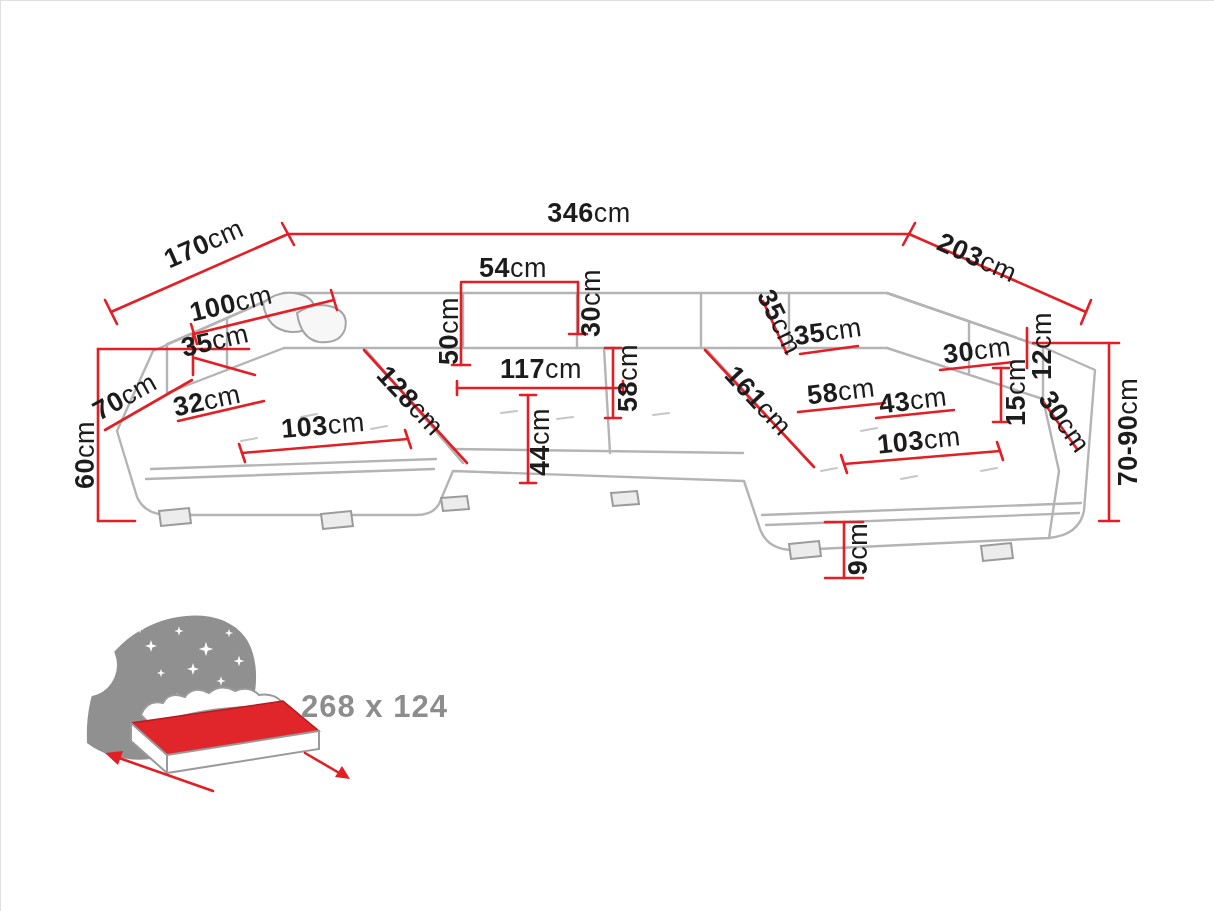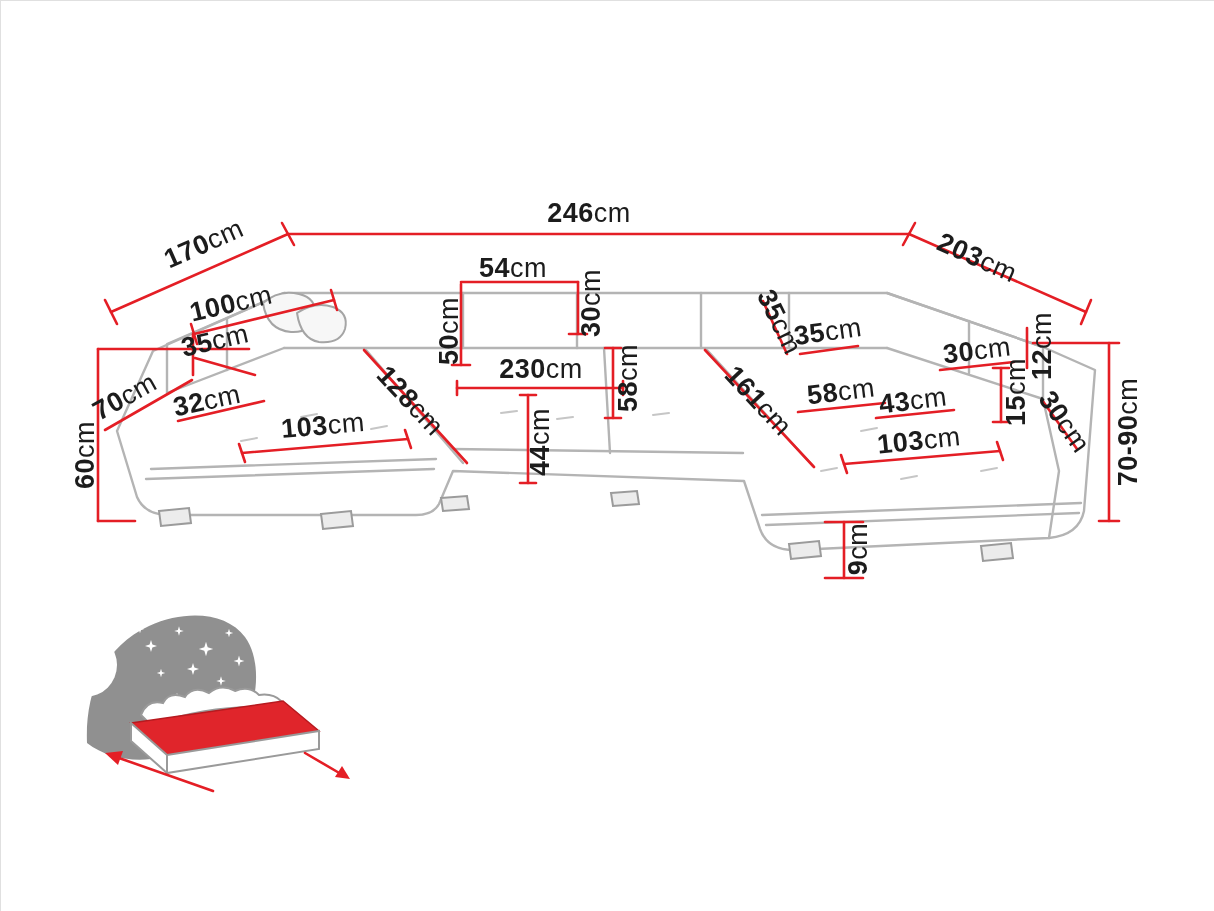--- a/index.html
+++ b/index.html
@@ -178,43 +178,44 @@
       <path fill="#ffffff" stroke="#9a9a9a" stroke-width="2" d="M130,722 L166,754 L166,772 L130,740 Z"></path>
       <g stroke="#e41e25" stroke-width="2.6" fill="#e41e25" stroke-linecap="round">
         <path d="M212,790 L118,757" fill="none"></path>
         <path d="M104,752 L122,750 L117,764 Z" stroke="none"></path>
         <path d="M304,752 L340,773" fill="none"></path>
         <path d="M349,778 L334,776 L341,765 Z" stroke="none"></path>
       </g>
     </g>
   </svg>
 
-  <div class="dim" style="left:588px;top:212px;--r:0deg"><span class="v">246</span><span class="unit">cm</span></div>
+  <div class="dim" style="left:588px;top:212px;--r:0deg"><span class="v">346</span><span class="unit">cm</span></div>
   <div class="dim" style="left:203px;top:243px;--r:-24deg"><span class="v">170</span><span class="unit">cm</span></div>
   <div class="dim" style="left:976px;top:257px;--r:24deg"><span class="v">203</span><span class="unit">cm</span></div>
   <div class="dim" style="left:230px;top:303px;--r:-13deg"><span class="v">100</span><span class="unit">cm</span></div>
   <div class="dim" style="left:214px;top:340px;--r:-13deg"><span class="v">35</span><span class="unit">cm</span></div>
   <div class="dim" style="left:512px;top:267px;--r:0deg"><span class="v">54</span><span class="unit">cm</span></div>
   <div class="dim" style="left:590px;top:302px;--r:-90deg"><span class="v">30</span><span class="unit">cm</span></div>
   <div class="dim" style="left:448px;top:330px;--r:-90deg"><span class="v">50</span><span class="unit">cm</span></div>
-  <div class="dim" style="left:540px;top:368px;--r:0deg"><span class="v">230</span><span class="unit">cm</span></div>
+  <div class="dim" style="left:540px;top:368px;--r:0deg"><span class="v">117</span><span class="unit">cm</span></div>
   <div class="dim" style="left:627px;top:377px;--r:-90deg"><span class="v">58</span><span class="unit">cm</span></div>
   <div class="dim" style="left:539px;top:441px;--r:-90deg"><span class="v">44</span><span class="unit">cm</span></div>
   <div class="dim" style="left:409px;top:400px;--r:47deg"><span class="v">128</span><span class="unit">cm</span></div>
   <div class="dim" style="left:206px;top:400px;--r:-12deg"><span class="v">32</span><span class="unit">cm</span></div>
   <div class="dim" style="left:322px;top:425px;--r:-5deg"><span class="v">103</span><span class="unit">cm</span></div>
   <div class="dim" style="left:124px;top:396px;--r:-29deg"><span class="v">70</span><span class="unit">cm</span></div>
   <div class="dim" style="left:84px;top:454px;--r:-90deg"><span class="v">60</span><span class="unit">cm</span></div>
   <div class="dim" style="left:757px;top:400px;--r:47deg"><span class="v">161</span><span class="unit">cm</span></div>
   <div class="dim" style="left:778px;top:321px;--r:64deg"><span class="v">35</span><span class="unit">cm</span></div>
   <div class="dim" style="left:827px;top:331px;--r:-8deg"><span class="v">35</span><span class="unit">cm</span></div>
   <div class="dim" style="left:840px;top:391px;--r:-7deg"><span class="v">58</span><span class="unit">cm</span></div>
   <div class="dim" style="left:976px;top:350px;--r:-7deg"><span class="v">30</span><span class="unit">cm</span></div>
   <div class="dim" style="left:1015px;top:391px;--r:-90deg"><span class="v">15</span><span class="unit">cm</span></div>
   <div class="dim" style="left:1041px;top:345px;--r:-90deg"><span class="v">12</span><span class="unit">cm</span></div>
   <div class="dim" style="left:912px;top:400px;--r:-7deg"><span class="v">43</span><span class="unit">cm</span></div>
   <div class="dim" style="left:1063px;top:421px;--r:55deg"><span class="v">30</span><span class="unit">cm</span></div>
   <div class="dim" style="left:918px;top:440px;--r:-6deg"><span class="v">103</span><span class="unit">cm</span></div>
   <div class="dim" style="left:1127px;top:431px;--r:-90deg"><span class="v">70-90</span><span class="unit">cm</span></div>
   <div class="dim" style="left:857px;top:548px;--r:-90deg"><span class="v">9</span><span class="unit">cm</span></div>
 
+  <div class="bed-label">268 x 124</div>
 
 </div>
 
 </body></html>

